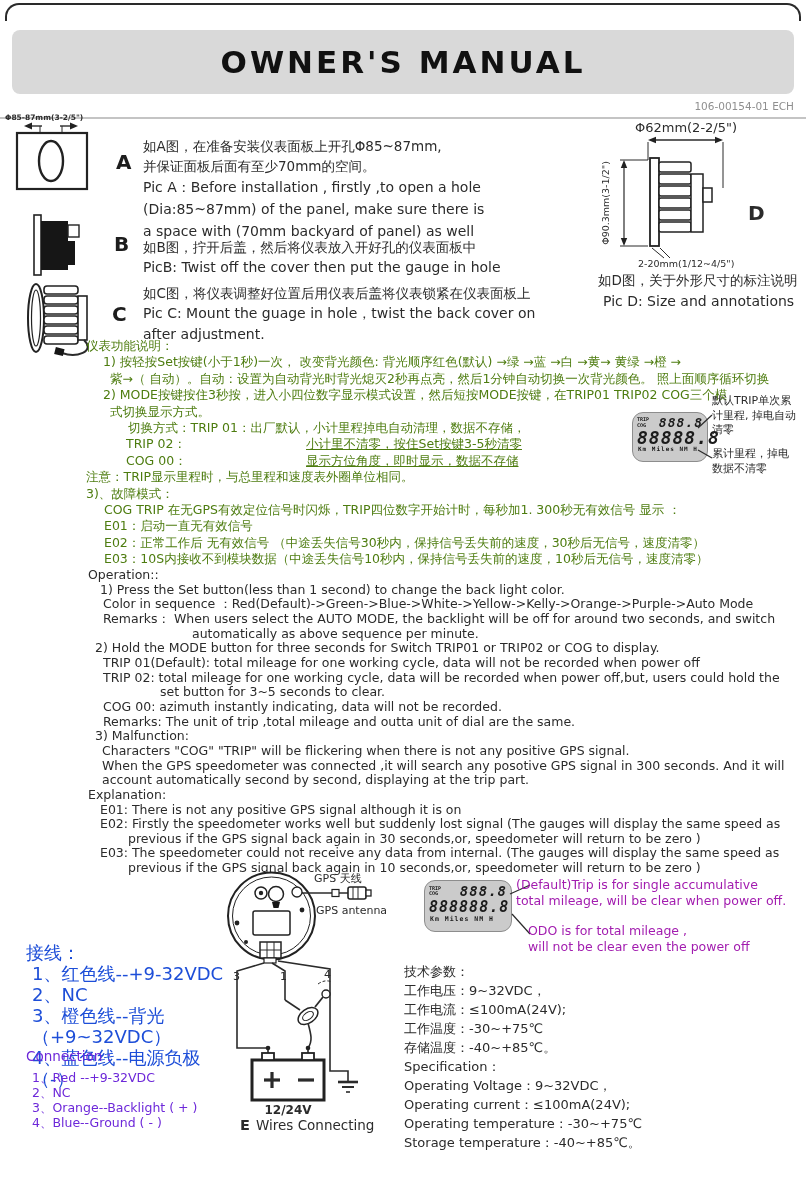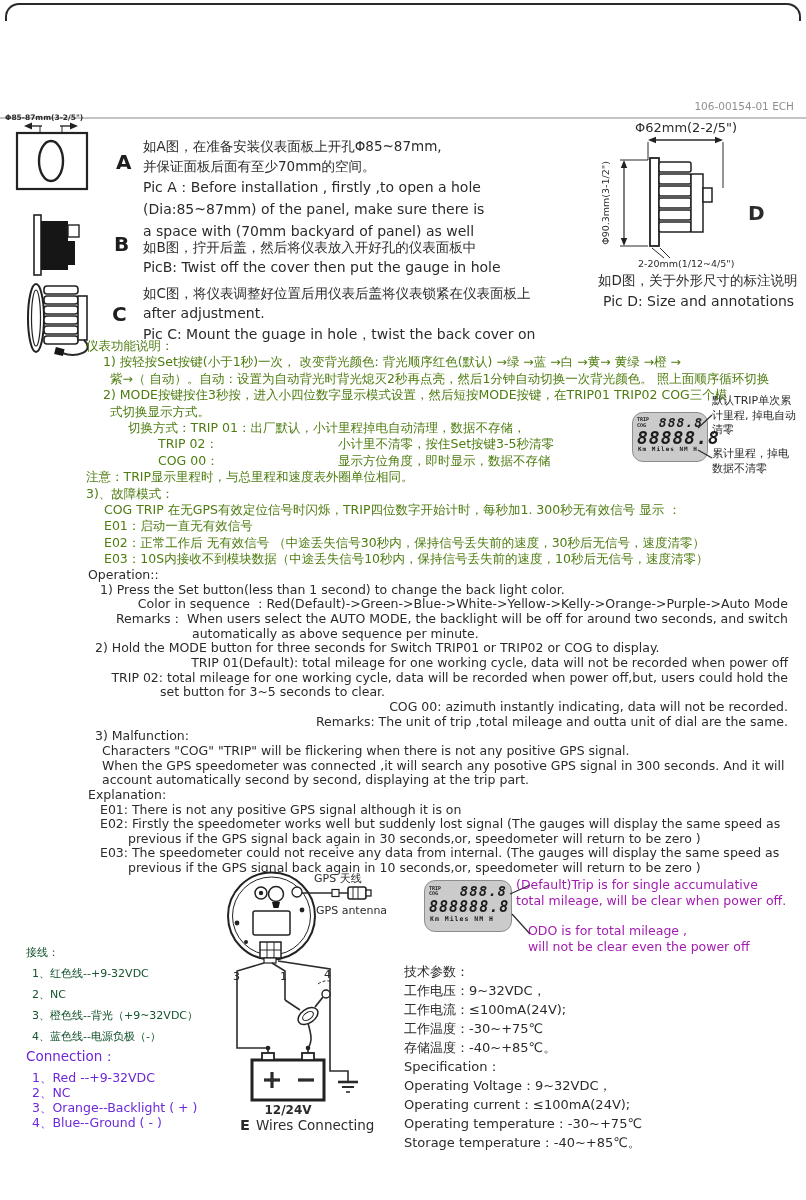--- a/index.html
+++ b/index.html
@@ -16,46 +16,49 @@
   .pic-letter{font-size:20px;font-weight:bold;color:#1d1d1d;}
   .zh{font-size:13.5px;line-height:20px;color:#2b2b2b;}
   .en{font-size:14px;line-height:22px;color:#2b2b2b;}
   svg text{font-family:"DejaVu Sans","Liberation Sans",sans-serif;fill:#2b2b2b;}
   svg .ln{stroke:#2b2b2b;fill:none;}
   svg .shape{stroke:#222;fill:#fff;}
   svg .dark{fill:#161616;stroke:none;}
   .fn-block{left:86px;top:338px;width:672px;font-size:12.5px;line-height:16.4px;color:#4d7c0f;}
   .fn-block div{white-space:nowrap;}
   .ml17{margin-left:17px;} .ml24{margin-left:24px;} .ml42{margin-left:42px;}
-  .ml72{margin-left:72px;} .ml2{margin-left:18px;}
+  .ml72{margin-left:40px;text-decoration:underline;} .ml2{margin-left:18px;}
   .lblcol{display:inline-block;width:180px;}
   .op-block{left:88px;top:568px;width:700px;font-size:12.5px;line-height:14.65px;color:#2b2b2b;}
   .op-block div{white-space:nowrap;}
-  .i7{margin-left:7px;} .i12{margin-left:12px;} .i14{margin-left:14px;} .i15{margin-left:15px;text-align:right;}
+  .i7{margin-left:7px;} .i12{margin-left:12px;} .i14{margin-left:14px;} .i15{margin-left:15px;}
   .i40{margin-left:40px;} .i72{margin-left:72px;} .i104{margin-left:104px;}
   .lcd{background:#cbcbcb;border:1px solid #8d8d8d;border-radius:11px;box-sizing:border-box;
        padding:2px 4px;font-family:"DejaVu Sans Mono","Liberation Mono",monospace;color:#1b1b1b;}
   .lcd-row1{display:flex;align-items:center;}
   .lcd-mode{font-size:5px;font-weight:bold;line-height:5.5px;}
   .lcd-d1{flex:1;text-align:right;font-weight:bold;font-style:italic;letter-spacing:1px;}
   .lcd-d2{text-align:right;font-weight:bold;font-style:italic;letter-spacing:1px;}
   .lcd-units{font-size:6px;font-weight:bold;letter-spacing:1px;text-align:left;padding-left:1px;}
   .note-sm{font-size:11px;line-height:14.5px;color:#2b2b2b;}
   .note-md{font-size:12.5px;line-height:16px;color:#a21caf;}
-  .list-zh{font-size:11px;line-height:21px;color:#14532d;}
+  .list-zh{font-size:18px;line-height:21px;color:#1d4ed8;}
   .list-en{font-size:12.5px;line-height:15px;color:#6d28d9;}
   .spec{left:404px;top:962px;width:360px;font-size:13px;line-height:19px;color:#2b2b2b;}
 </style>
 </head>
 <body>
 
 <div class="page">
 
   <div class="abs frame-top"></div>
 
+  <div class="abs header-bar">
+    <div class="title">OWNER'S  MANUAL</div>
+  </div>
   <div class="abs doc-number">106-00154-01 ECH</div>
   <div class="abs hr"></div>
 
   <svg class="abs" style="left:4px;top:111px;" width="106" height="80" viewBox="0 0 106 80">
     <text x="1" y="9" font-size="7.5" font-weight="bold">Φ85-87mm(3-2/5")</text>
     <line class="ln" x1="27" y1="15" x2="38" y2="15" stroke-width="1.4"></line>
     <polygon points="20,15 28,11.5 28,18.5" fill="#222"></polygon>
     <line class="ln" x1="56" y1="15" x2="67" y2="15" stroke-width="1.4"></line>
     <polygon points="74,15 66,11.5 66,18.5" fill="#222"></polygon>
     <line class="ln" x1="36" y1="15" x2="36" y2="44" stroke-width="1"></line>
@@ -93,22 +96,22 @@
     <rect class="shape" x="26" y="36" width="34" height="8" rx="3" stroke-width="1.6"></rect>
     <rect class="shape" x="26" y="46" width="34" height="8" rx="3" stroke-width="1.6"></rect>
     <rect class="shape" x="26" y="56" width="34" height="8" rx="3" stroke-width="1.6"></rect>
     <rect class="shape" x="60" y="16" width="9" height="44" stroke-width="1.6"></rect>
     <path class="ln" d="M66,60 C78,72 58,78 44,73" stroke-width="2"></path>
     <rect class="dark" x="37" y="68" width="9" height="7" transform="rotate(14 41 71)"></rect>
   </svg>
   <div class="abs pic-letter" style="left:112px;top:302px;">C</div>
   <div class="abs" style="left:143px;top:283px;">
     <div class="zh">如C图，将仪表调整好位置后用仪表后盖将仪表锁紧在仪表面板上</div>
+    <div class="en" style="line-height:21px;">Pic C: Mount the guage in hole，twist the back  cover on</div>
     <div class="en" style="line-height:21px;">after adjustment.</div>
-    <div class="en" style="line-height:21px;">Pic C: Mount the guage in hole，twist the back  cover on</div>
   </div>
 
   <svg class="abs" style="left:598px;top:118px;" width="208" height="150" viewBox="0 0 208 150">
     <text x="88" y="14" font-size="13" text-anchor="middle">Φ62mm(2-2/5")</text>
     <line class="ln" x1="56" y1="22" x2="119" y2="22" stroke-width="1.3"></line>
     <polygon points="50,22 58,18.8 58,25.2" fill="#222"></polygon>
     <polygon points="125,22 117,18.8 117,25.2" fill="#222"></polygon>
     <line class="ln" x1="50" y1="24" x2="50" y2="42" stroke-width="1"></line>
     <line class="ln" x1="125" y1="24" x2="125" y2="70" stroke-width="1"></line>
     <text font-size="9.5" text-anchor="middle" transform="translate(11,85) rotate(-90)">Φ90.3mm(3-1/2")</text>

